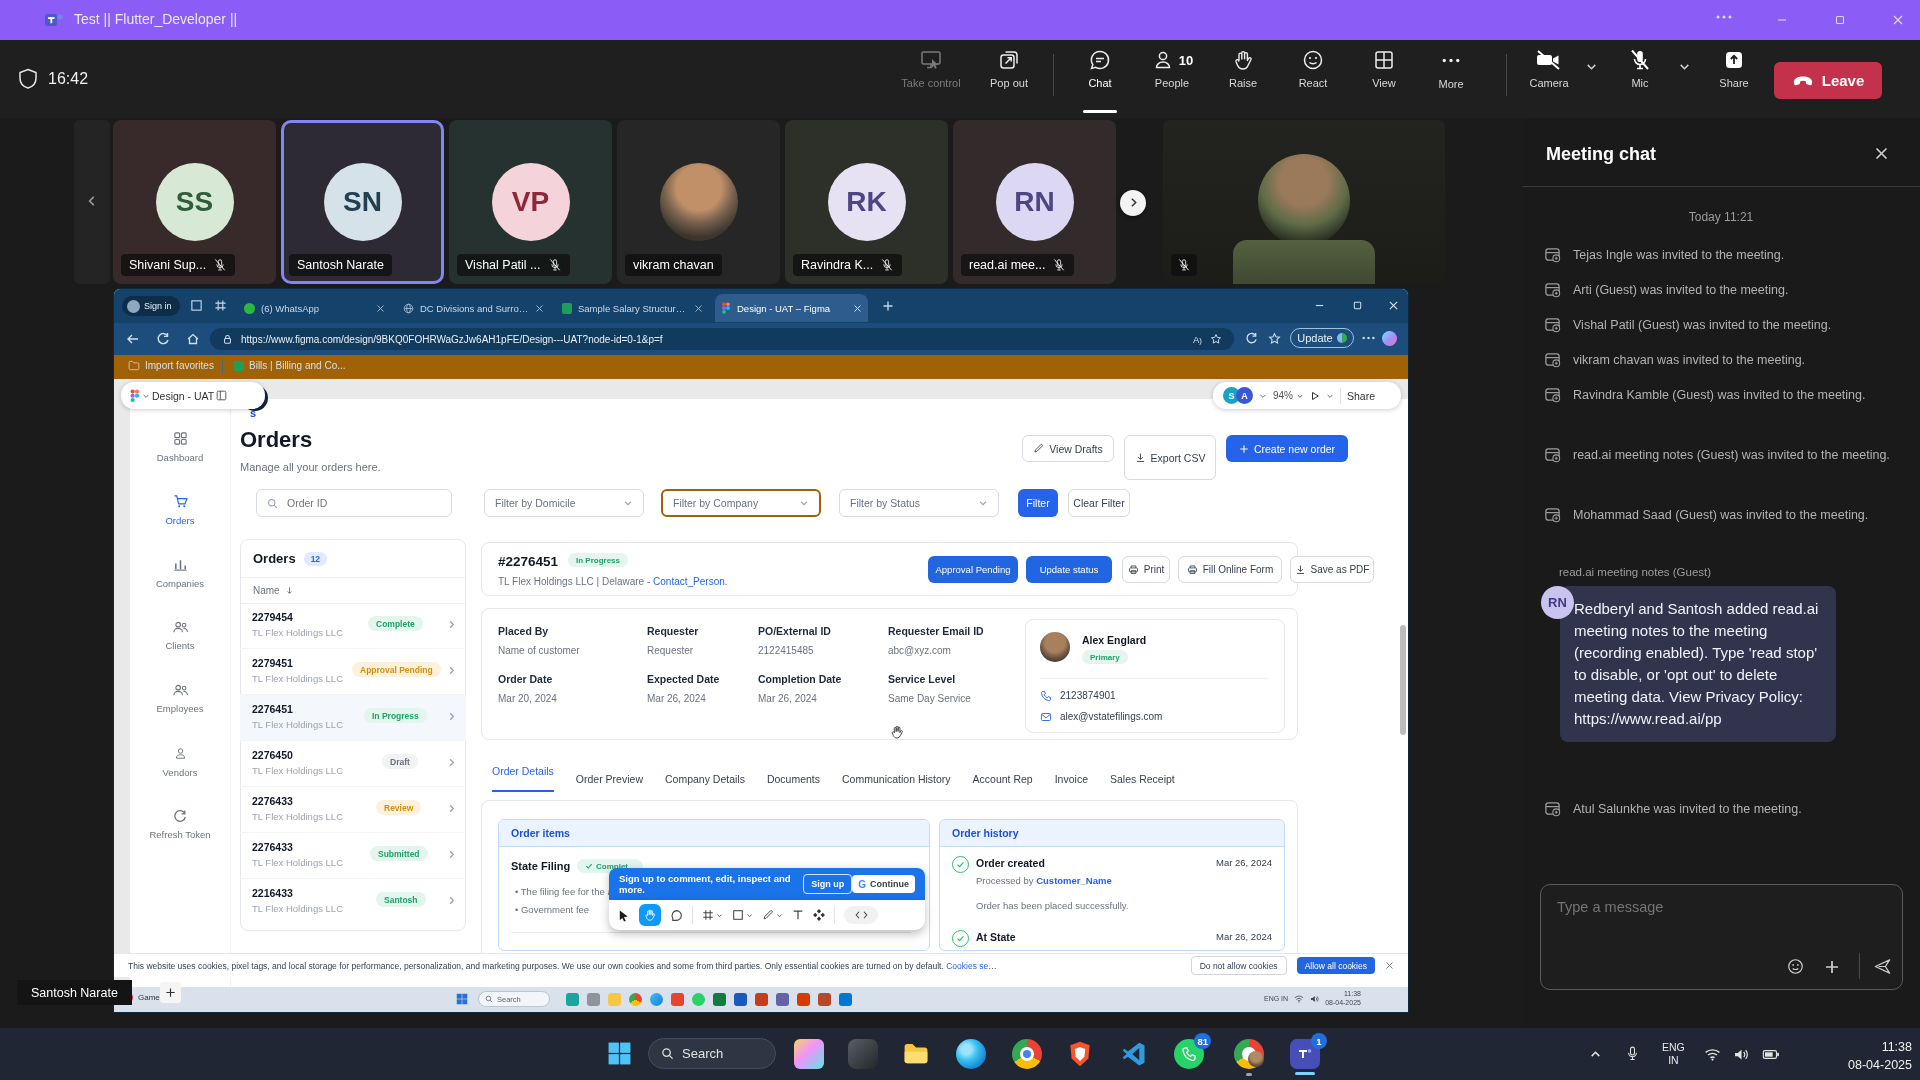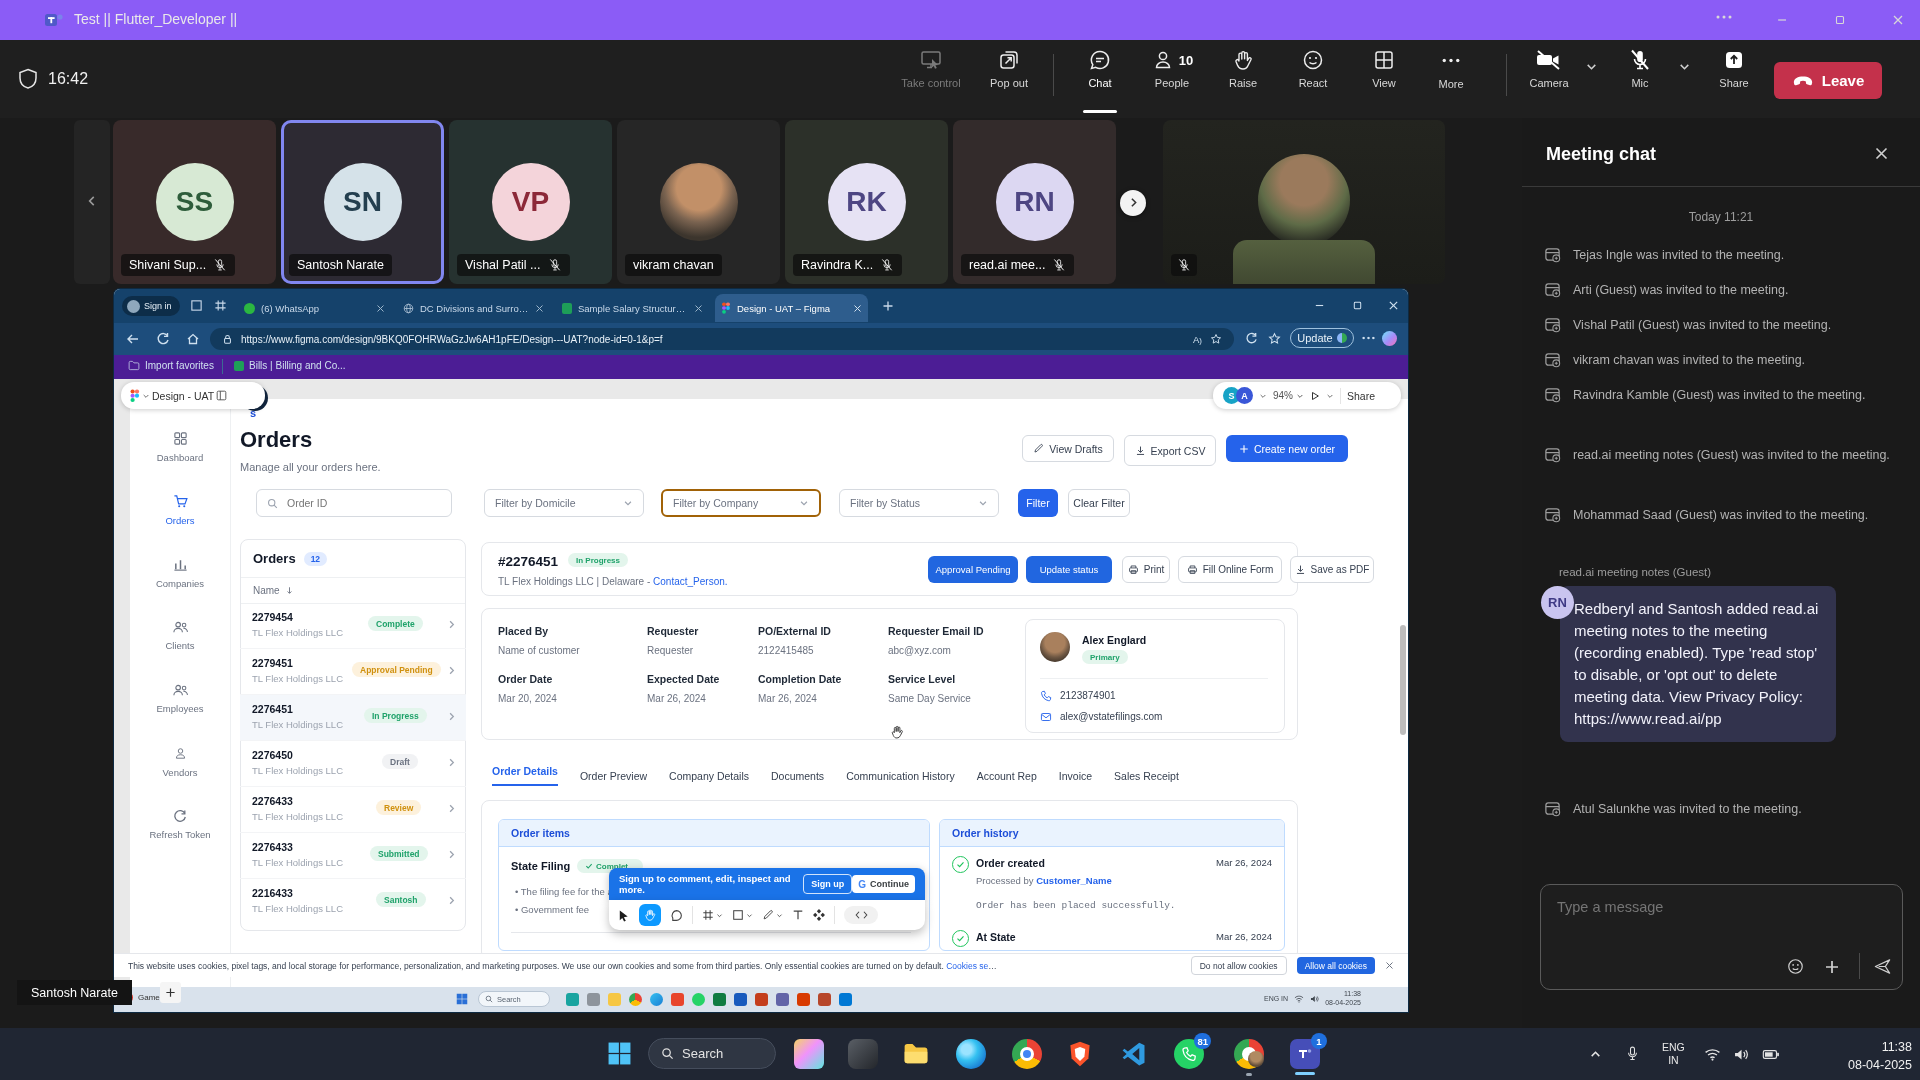--- a/index.html
+++ b/index.html
@@ -651,21 +651,21 @@
         <span style="width:10px;height:10px;border-radius:50%;background:conic-gradient(#34a853 0 50%, #8ab4f8 50% 100%);"></span>
       </div>
       <span class="ab" style="left:1248px;top:13px;color:#cfe0ef;">
           <svg width="13" height="4" viewBox="0 0 16 4">
             <use href="#s-dots"></use>
           </svg>
         </span>
       <span class="ab" style="left:1268px;top:8px;width:15px;height:15px;border-radius:50%;background:linear-gradient(135deg,#6ee7f7,#a78bfa 55%,#f472b6);"></span>
     </div>
 
-    <div class="ab" style="left:0;top:66px;width:1294px;height:24px;background:#4c1d95;">
+    <div class="ab" style="left:0;top:66px;width:1294px;height:24px;background:#a16207;">
       <span class="ab row" style="left:14px;top:5px;gap:5px;color:#cfe0ef;font-size:10px;">
         <svg width="12" height="11" viewBox="0 0 16 14" style="opacity:.8;">
             <path d="M1.5 3 a1.5 1.5 0 0 1 1.5-1.5 H6 L8 3.5 H13 a1.5 1.5 0 0 1 1.5 1.5 V11 A1.5 1.5 0 0 1 13 12.5 H3 A1.5 1.5 0 0 1 1.5 11 Z" stroke="#cfe0ef" stroke-width="1.2" fill="none"></path>
           </svg>
         <span>Import favorites</span>
       </span>
       <span class="ab" style="left:108px;top:4px;width:1px;height:15px;background:#3c6a93;"></span>
       <span class="ab row" style="left:120px;top:5px;gap:5px;color:#cfe0ef;font-size:10px;">
         <span style="width:10px;height:10px;background:#1e9e58;border-radius:2px;"></span>
         <span class="ell" style="max-width:130px;">Bills | Billing and Co...</span>
@@ -741,21 +741,21 @@
       <div class="ab" style="left:126px;top:82px;font-size:11px;color:#6b7280;">Manage all your orders here.</div>
 
       <div class="ab obtn" style="left:908px;top:56px;width:92px;height:27px;">
         <span>
             <svg width="11" height="11">
               <use href="#s-pencil"></use>
             </svg>
           </span>
         <span>View Drafts</span>
       </div>
-      <div class="ab obtn" style="left:1010px;top:56px;width:92px;height:31px;">
+      <div class="ab obtn" style="left:1010px;top:56px;width:92px;height:45px;">
         <span>
             <svg width="11" height="11">
               <use href="#s-down"></use>
             </svg>
           </span>
         <span>Export CSV</span>
       </div>
       <div class="ab bluebtn" style="left:1112px;top:56px;width:122px;height:27px;background:#2563eb;">
         <span>
             <svg width="10" height="10" style="color:#fff;">
@@ -953,21 +953,21 @@
           <span class="ab" style="left:14px;top:92px;color:#2563eb;">
               <svg width="12" height="10" viewBox="0 0 14 12">
                 <use href="#s-mail"></use>
               </svg>
             </span>
           <span class="ab" style="left:34px;top:91px;font-size:10px;color:#374151;">alex@vstatefilings.com</span>
         </div>
       </div>
 
       <div class="ab row" style="left:378px;top:386px;gap:22px;font-size:10.5px;color:#374151;">
-        <span style="color:#2563eb;font-weight:bold;padding-bottom:7px;border-bottom:2.5px solid #2563eb;">Order Details</span>
+        <span style="color:#2563eb;font-weight:normal;padding-bottom:13px;border-bottom:2.5px solid #2563eb;">Order Details</span>
         <span>Order Preview</span>
         <span>Company Details</span>
         <span>Documents</span>
         <span>Communication History</span>
         <span>Account Rep</span>
         <span>Invoice</span>
         <span>Sales Receipt</span>
       </div>
 
       <div class="card" style="left:367px;top:421px;width:817px;height:160px;border-radius:8px;">
@@ -995,21 +995,21 @@
           <span class="ab" style="left:12px;top:36px;width:15px;height:15px;border:1.5px solid #22c55e;border-radius:50%;display:flex;align-items:center;justify-content:center;color:#22c55e;">
               <svg width="9" height="9">
                 <use href="#s-check"></use>
               </svg>
             </span>
           <b class="ab" style="left:36px;top:37px;font-size:10.5px;color:#111827;">Order created</b>
           <span class="ab" style="right:12px;top:37px;font-size:9.5px;color:#374151;">Mar 26, 2024</span>
           <span class="ab" style="left:36px;top:55px;font-size:9.5px;color:#6b7280;">
             <span>Processed by </span><a style="color:#2563eb;text-decoration:none;font-weight:bold;">Customer_Name</a>
           </span>
-          <span class="ab" style="left:36px;top:80px;font-size:9.5px;color:#6b7280;font-family:Liberation Mono, monospace;">Order has been placed successfully.</span>
+          <span class="ab" style="left:36px;top:80px;font-size:9.5px;color:#6b7280;">Order has been placed successfully.</span>
           <span class="ab" style="left:12px;top:110px;width:15px;height:15px;border:1.5px solid #22c55e;border-radius:50%;display:flex;align-items:center;justify-content:center;color:#22c55e;">
               <svg width="9" height="9">
                 <use href="#s-check"></use>
               </svg>
             </span>
           <b class="ab" style="left:36px;top:111px;font-size:10.5px;color:#111827;">At State</b>
           <span class="ab" style="right:12px;top:111px;font-size:9.5px;color:#374151;">Mar 26, 2024</span>
         </div>
       </div>
 

